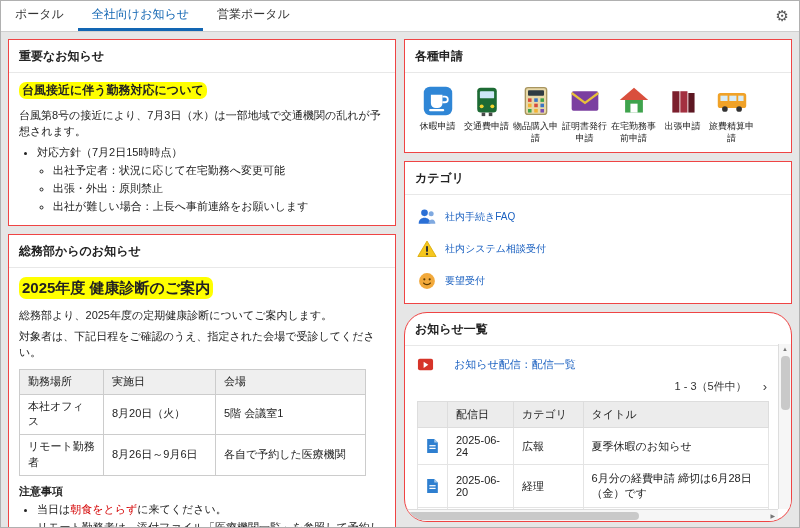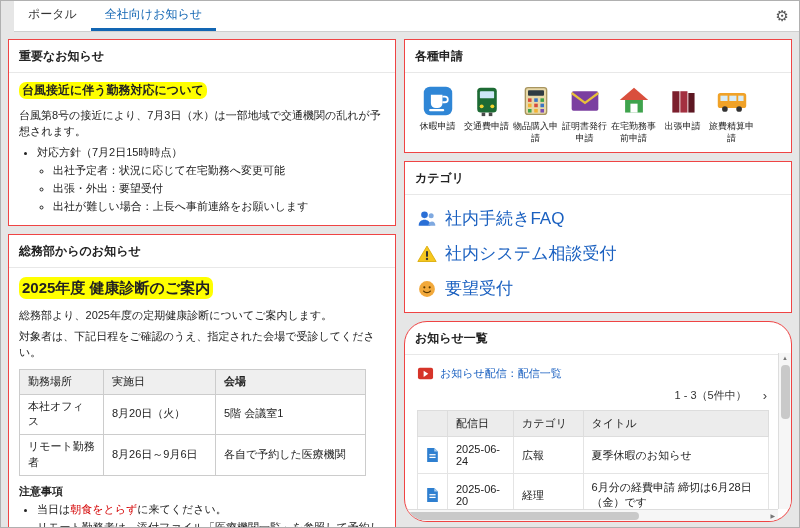--- a/index.html
+++ b/index.html
@@ -5,21 +5,21 @@
   * { box-sizing: border-box; }
   html,body { margin:0; padding:0; }
   body {
     width:800px; height:528px; overflow:hidden;
     background:#e6e6e6;
     border:1px solid #b0b0b0;
     font-family:"Liberation Sans","DejaVu Sans",sans-serif;
     font-size:11px; color:#222;
   }
   
-  .topbar { height:31px; background:#fff; border-bottom:1px solid #cfcfcf; display:flex; align-items:stretch;margin-left:13px; }
+  .topbar { height:31px; background:#fff; border-bottom:1px solid #cfcfcf; display:flex; align-items:stretch; }
   .tab { padding:0 14px; line-height:27px; font-size:12px; cursor:pointer; color:#333; border-bottom:3px solid transparent; }
   .tab.active { color:#1266b3; border-bottom-color:#1266b3; }
   .gear { margin-left:auto; padding:0 10px; line-height:30px; font-size:15px; color:#555; cursor:pointer; }
   
   .content { display:flex; gap:8px; padding:7px; height:497px; }
   .col { flex:1 1 0; min-width:0; display:flex; flex-direction:column; gap:8px; }
   .panel { background:#ffffff; border:1px solid #ef4444; }
   .panel-title { font-size:12px; font-weight:bold; margin:0; padding:8px 10px 7px; border-bottom:1px solid #e8e8e8; }
   .panel-body { padding:8px 10px; line-height:1.45; }
   
@@ -29,37 +29,37 @@
   ul { margin:0 0; padding-left:18px; }
   ul ul { list-style-type:circle; margin:1px 0; padding-left:16px; }
   li { margin:2px 0; }
   .red { color:#d40000; }
   .bold { font-weight:bold; }
   a.link { color:#1a60c0; text-decoration:none; cursor:pointer; }
   
   table.sched { border-collapse:collapse; margin:8px 0; font-size:11px; }
   .sched th,.sched td { border:1px solid #ccc; padding:4px 8px; text-align:left; font-weight:normal; }
   .sched th { background:#efefef; }
-  .sched .c1 { width:84px; } .sched .c2 { width:112px; } .sched .c3 { width:150px;font-weight:bold; }
+  .sched .c1 { width:84px; } .sched .c2 { width:112px; } .sched .c3 { width:150px; }
   
   .apps-grid { display:flex; justify-content:flex-start; padding:12px 8px 8px; }
   .app-item { width:49px; display:flex; flex-direction:column; align-items:center; cursor:pointer; }
   .app-icon { width:32px; height:32px; margin-bottom:4px; }
   .app-icon svg { width:32px; height:32px; display:block; }
   .app-label { font-size:9px; text-align:center; line-height:1.3; word-break:break-all; }
   
   .consult-list { padding:6px 0; }
   .consult-item { display:flex; align-items:center; gap:8px; padding:6px 12px; cursor:pointer; }
   .consult-icon { width:20px; height:20px; }
   .consult-icon svg { width:20px; height:20px; display:block; }
-  .consult-label { font-size:17px; }
+  .consult-label { font-size:10px; }
   
   .news-panel { flex:1 1 0; min-height:0; position:relative; overflow:hidden;border-radius:23px; }
   .news-body { padding:8px 22px 18px 12px; }
-  .feed-row { display:flex; align-items:center; gap:6px; margin:2px 0 4px; }
+  .feed-row { display:flex; align-items:center; gap:20px; margin:2px 0 4px; }
   .feed-icon svg { width:17px; height:17px; display:block; }
   .pag-row { display:flex; justify-content:flex-end; align-items:flex-start; gap:16px; padding:2px 2px; color:#333; }
   .chev { cursor:pointer; font-size:13px; color:#444; }
   table.news { border-collapse:collapse; width:100%; margin:5px 0 4px; font-size:11px; }
   .news th { background:#ececec; font-weight:normal; text-align:left; padding:5px 8px; border:1px solid #ddd; }
   .news td { padding:6px 8px; border:1px solid #e4e4e4; }
   .news .icon-col { width:24px; }
   .doc-icon svg { width:13px; height:16px; display:block; }
   
   .vscroll { position:absolute; top:31px; right:0; bottom:12px; width:13px; background:#f6f6f6; border-left:1px solid #ddd; display:flex; flex-direction:column; align-items:center; }
@@ -67,38 +67,39 @@
   .hscroll { position:absolute; left:0; right:13px; bottom:0; height:12px; background:#f6f6f6; border-top:1px solid #ddd; display:flex; align-items:center; }
   .hthumb { height:8px; width:62%; background:#c9c9c9; border-radius:4px; margin-left:3px; margin-right:auto; }
   .scroll-arr { font-size:6px; color:#777; padding:2px 3px; cursor:pointer; line-height:1; }
 </style>
 </head>
 <body>
 
 <div class="topbar">
   <div class="tab">ポータル</div>
   <div class="tab active">全社向けお知らせ</div>
+  <div class="tab">営業ポータル</div>
   <div class="gear">⚙</div>
 </div>
 
 <div class="content">
 
   <div class="col">
 
     <section class="panel">
       <h2 class="panel-title">重要なお知らせ</h2>
       <div class="panel-body">
         <div class="hl">台風接近に伴う勤務対応について</div>
         <p>台風第8号の接近により、7月3日（水）は一部地域で交通機関の乱れが予想されます。</p>
         <ul>
           <li>
             <span>対応方針（7月2日15時時点）</span>
             <ul>
               <li>出社予定者：状況に応じて在宅勤務へ変更可能</li>
-              <li>出張・外出：要望受付</li>
+              <li>出張・外出：原則禁止</li>
               <li>出社が難しい場合：上長へ事前連絡をお願いします</li>
             </ul>
           </li>
         </ul>
       </div>
     </section>
 
     <section class="panel">
       <h2 class="panel-title">総務部からのお知らせ</h2>
       <div class="panel-body">

